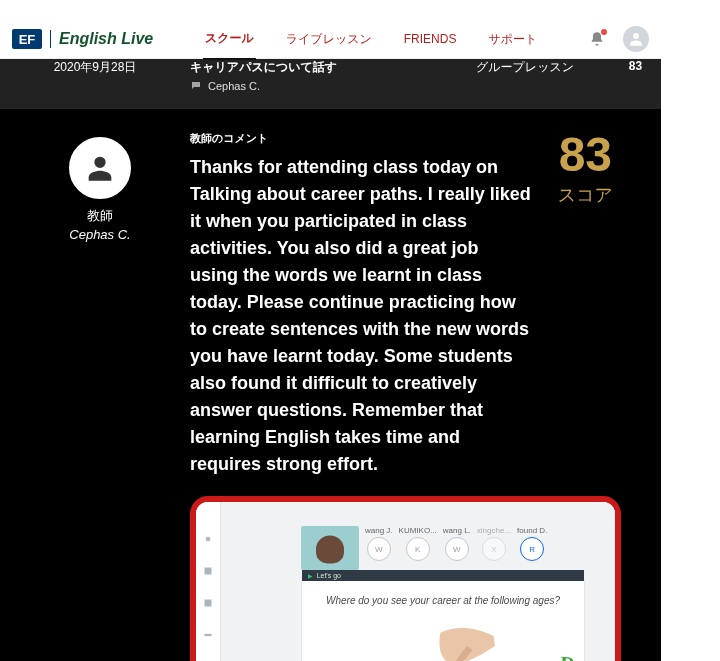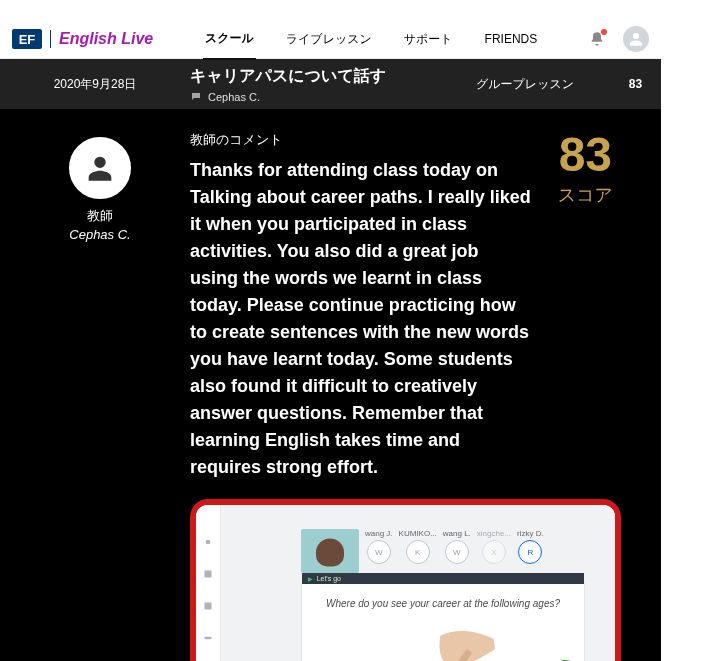--- a/index.html
+++ b/index.html
@@ -2,50 +2,50 @@
 <html><head>
 <meta charset="utf-8">
 <style>
   html,body{margin:0;padding:0;font-family:Arial,"Hiragino Sans","Meiryo",sans-serif;background:#fff;color:#333;}
   .page{width:661px;height:661px;position:relative;overflow:hidden;background:#fff;margin-top:20px;}
   
   .header{height:38px;display:flex;align-items:center;justify-content:space-between;padding:0 12px;border-bottom:1px solid #eee;}
   .brand{display:flex;align-items:center;gap:8px;}
   .ef-logo{width:30px;height:20px;background:#003a70;color:#fff;font-weight:bold;font-size:13px;display:flex;align-items:center;justify-content:center;border-radius:2px;}
   .brand-sep{width:1px;height:18px;background:#003a70;}
-  .brand-text{font-weight:bold;font-style:italic;color:#a21caf;font-size:16px;}
-  .nav{display:flex;gap:28px;font-size:12px;color:#000000;align-items:center;}
+  .brand-text{font-weight:bold;font-style:italic;color:#14532d;font-size:16px;}
+  .nav{display:flex;gap:28px;font-size:12px;color:#b91c1c;align-items:center;}
   .nav-item{padding:11px 2px;cursor:pointer;}
   .nav-item.active{border-bottom:2px solid #111;font-weight:bold;}
   .header-right{display:flex;align-items:center;gap:18px;}
   .bell{position:relative;width:16px;height:16px;}
   .bell svg{width:16px;height:16px;}
   .bell-dot{position:absolute;top:-2px;right:-2px;width:6px;height:6px;background:#e74c3c;border-radius:50%;}
   .avatar{width:26px;height:26px;border-radius:50%;background:#d0d6dc;display:flex;align-items:center;justify-content:center;}
   .avatar svg{width:18px;height:18px;fill:#fff;}
   
-  .summary{background:#222;color:#fff;height:50px;display:flex;align-items:center;font-size:12px;}
+  .summary{background:#222;color:#fff;height:50px;display:flex;align-items:flex-start;font-size:12px;}
   .sum-date{width:190px;text-align:center;}
   .sum-topic{flex:0 0 250px;}
-  .sum-topic .t1{font-weight:bold;font-size:16px;}
+  .sum-topic .t1{font-weight:bold;font-size:12px;}
   .sum-topic .t2{font-size:11px;opacity:.85;display:flex;align-items:center;gap:6px;margin-top:4px;}
   .sum-type{width:170px;text-align:center;}
   .sum-score{flex:1;text-align:center;font-weight:bold;}
   
   .main{background:#000;color:#fff;position:relative;padding:22px 0 20px 0;min-height:573px;}
   .teacher-col{position:absolute;left:40px;top:28px;width:120px;text-align:center;}
   .teacher-avatar{width:56px;height:56px;border-radius:50%;background:#fff;margin:0 auto;display:flex;align-items:center;justify-content:center;border:3px solid #fff;}
   .teacher-avatar svg{width:34px;height:34px;fill:#333;}
   .teacher-role{font-size:13px;margin-top:8px;}
   .teacher-name{font-style:italic;font-size:13px;margin-top:2px;}
   .score-col{position:absolute;right:48px;top:22px;text-align:center;}
   .big-score{font-size:48px;font-weight:bold;color:#c9a24d;line-height:1;}
   .score-label{font-size:18px;color:#c9a24d;margin-top:4px;}
   .content{margin-left:190px;margin-right:130px;}
-  .section-title{font-size:13px;font-weight:normal;margin-bottom:8px;}
+  .section-title{font-size:11px;font-weight:bold;margin-bottom:8px;}
   .feedback-text{font-size:18px;font-weight:bold;line-height:1.5;}
   .general{margin-top:28px;}
   .general-text{font-size:12px;margin-top:8px;}
   
   .video-frame{margin:18px 40px 0 190px;border:6px solid #cc1a1a;border-radius:18px;background:#fff;overflow:hidden;}
   .video-inner{display:flex;height:254px;background:#f5f6f8;}
   .video-sidebar{width:24px;background:#fff;border-right:1px solid #e5e5e5;display:flex;flex-direction:column;align-items:center;gap:18px;padding-top:30px;}
   .vs-icon{width:14px;height:14px;border-radius:50%;}
   .vs-icon.active{background:#0b66ff;}
   .vs-icon svg{width:14px;height:14px;fill:#aeb4bc;}
@@ -89,22 +89,22 @@
 
 <div class="header">
   <div class="brand">
     <div class="ef-logo">EF</div>
     <div class="brand-sep"></div>
     <div class="brand-text">English Live</div>
   </div>
   <div class="nav">
     <div class="nav-item active">スクール</div>
     <div class="nav-item">ライブレッスン</div>
+    <div class="nav-item">FRIENDS</div>
     <div class="nav-item">サポート</div>
-    <div class="nav-item">FRIENDS</div>
   </div>
   <div class="header-right">
     <div class="bell">
       <svg viewBox="0 0 24 24">
             <path fill="#888" d="M12 2a6 6 0 0 0-6 6v4l-2 3v1h16v-1l-2-3V8a6 6 0 0 0-6-6zm0 20a2.5 2.5 0 0 0 2.5-2.5h-5A2.5 2.5 0 0 0 12 22z"></path>
           </svg>
       <span class="bell-dot"></span>
     </div>
     <div class="avatar">
       <svg viewBox="0 0 24 24">
@@ -184,21 +184,21 @@
           </div>
           <div class="pstack">
             <span class="pname">wang L.</span>
             <span class="pdot">W</span>
           </div>
           <div class="pstack">
             <span class="pname" style="opacity:.5">xingche...</span>
             <span class="pdot" style="opacity:.5">X</span>
           </div>
           <div class="pstack">
-            <span class="pname">rizky D.</span>
+            <span class="pname">found D.</span>
             <span class="pdot on">R</span>
           </div>
         </div>
 
         <div class="slide-area">
           <div class="slide-bar">
                 <span>Let's go</span>
               </div>
           <div class="question">Where do you see your career at the following ages?</div>
           <div class="career-art">

